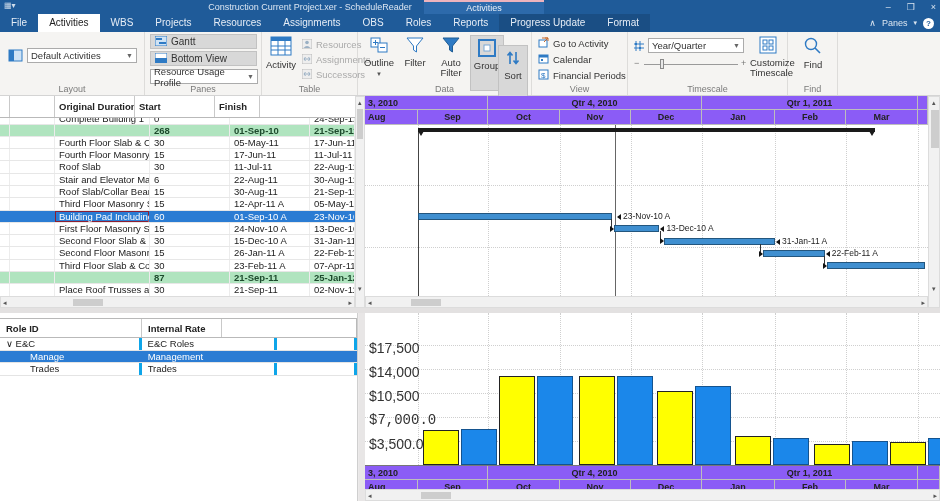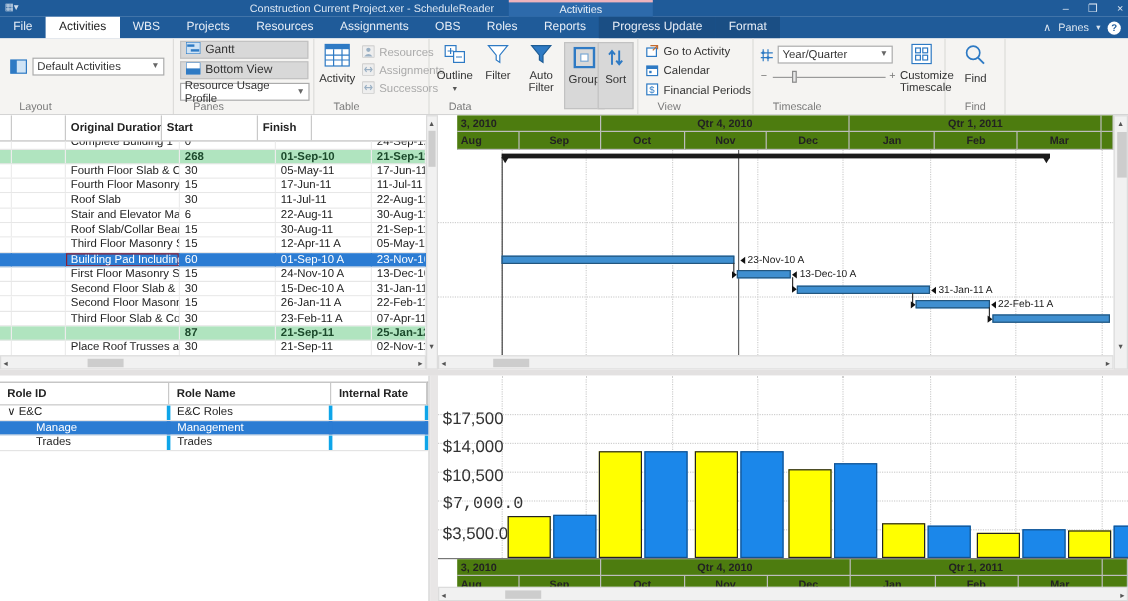--- a/index.html
+++ b/index.html
@@ -18,21 +18,21 @@
   .tabrow { position:absolute; left:0; top:14px; width:940px; height:18px; background:#1f5b99; display:flex; align-items:stretch; font-size:10px; color:#e6edf6; }
   .tab { padding:0 11px; line-height:18px; white-space:nowrap; }
   .tab.active { background:#ffffff; color:#222; }
   .tab.ctx { background:#1a4e84; }
   .tabrow-right { position:absolute; right:6px; top:14px; height:18px; display:flex; gap:6px; align-items:center; color:#dbe5f0; font-size:9px; }
   .help-circle { width:11px; height:11px; border-radius:50%; background:#fff; color:#1f5b99; font-size:8px; font-weight:bold; text-align:center; line-height:11px; }
 
   
   .ribbon { position:absolute; left:0; top:32px; width:940px; height:64px; background:#f5f4f2; border-bottom:1px solid #d4d4d4; font-size:10px; color:#333; }
   .grp { position:absolute; top:0; height:63px; border-right:1px solid #dddcda; }
-  .grp-label { position:absolute; bottom:1px; left:16px; right:0; text-align:left; font-size:9px; color:#7a7a7a; }
+  .grp-label { position:absolute; bottom:1px; left:0; right:0; text-align:center; font-size:9px; color:#7a7a7a; }
   .combo { height:15px; background:#fff; border:1px solid #ababab; font-size:9.5px; color:#333; display:flex; align-items:center; padding:0 3px; position:relative; }
   .combo .arr { position:absolute; right:3px; color:#666; font-size:7px; }
   .panebtn { display:flex; align-items:center; gap:4px; height:15px; padding:0 4px; }
   .panebtn.on { background:#d8d8d8; border:1px solid #c2c2c2; }
   .bigbtn { position:absolute; width:34px; text-align:center; font-size:9.5px; color:#333; line-height:10px; }
   .bigbtn .bicon { display:block; margin:0 auto 2px auto; }
   .bigbtn.on { background:#d8d8d8; border:1px solid #c2c2c2; }
   .smallbtn { display:flex; align-items:center; gap:4px; height:13px; font-size:9.5px; color:#333; white-space:nowrap; }
   .smallbtn.dis { color:#aaa; }
   .ic { display:inline-block; }
@@ -55,21 +55,21 @@
   .arow.sel .c { border-right-color:#2b7cd3; }
   .arow.sel .c.name { box-shadow:inset 0 0 0 1px #8a1f33; }
   .clip-top { height:6.5px; } .clip-top .c { margin-top:-5px; }
 
   
   .sb { position:absolute; background:#f1f1f1; border:1px solid #dcdcdc; font-size:7px; color:#555; }
   .sb .thumb { position:absolute; background:#cdcdcd; }
   .sb .a { position:absolute; text-align:center; }
 
   
-  .ts-row { display:flex; background:#4d7c0f; font-size:9px; color:#222;margin-left:16px; }
+  .ts-row { display:flex; background:#8b5cf6; font-size:9px; color:#222; }
   .ts-cell { border-right:1px solid #bdbdbd; border-bottom:1px solid #bdbdbd; overflow:hidden; white-space:nowrap; text-align:center; font-weight:bold; }
   .ts-cell.left { text-align:left; padding-left:3px; }
   .canvas { position:absolute; background:#fff; overflow:hidden; }
   .vgrid { position:absolute; top:0; bottom:0; width:0; border-left:1px dotted #cfcfcf; }
   .hgrid { position:absolute; left:0; right:0; height:0; border-top:1px dotted #cfcfcf; }
   .gbar { position:absolute; height:7px; background:#3f8fd0; border:1px solid #23567e; }
   .gsum { position:absolute; height:4px; background:#1a1a1a; }
   .gcap { position:absolute; width:0; height:0; border-left:3px solid transparent; border-right:3px solid transparent; border-top:5px solid #1a1a1a; }
   .glabel { position:absolute; font-size:8.5px; color:#222; white-space:nowrap; line-height:9px; }
   .vline { position:absolute; width:1px; background:#444; }
@@ -226,21 +226,21 @@
             </svg></span>
         <span>Auto Filter</span>
       </div>
       <div class="bigbtn on" style="left:112px;top:3px;height:56px;">
         <span class="bicon" style="margin-top:3px;"><svg width="20" height="18">
               <rect x="2" y="1" width="16" height="16" fill="none" stroke="#2e7ac4" stroke-width="2"></rect>
               <rect x="7" y="6" width="6" height="6" fill="#fff" stroke="#7aa8d4"></rect>
             </svg></span>
         <span>Group</span>
       </div>
-      <div class="bigbtn on" style="left:140px;top:3px;height:56px;width:30px;">
+      <div class="bigbtn on" style="left:140px;top:13px;height:56px;width:30px;">
         <span class="bicon" style="margin-top:3px;"><svg width="18" height="18">
               <path d="M6 15 V4 M3.5 6.5 L6 3.5 l2.5 3" stroke="#2e7ac4" stroke-width="1.6" fill="none"></path>
               <path d="M12 3 v11 M9.5 11.5 L12 14.5 l2.5 -3" stroke="#2e7ac4" stroke-width="1.6" fill="none"></path>
             </svg></span>
         <span>Sort</span>
       </div>
       <div class="grp-label">Data</div>
     </div>
 
     <div class="grp" style="left:532px;width:96px;">
@@ -527,21 +527,20 @@
       <div class="thumb" style="left:2px;top:13px;width:8px;height:38px;"></div>
       <span class="a" style="left:3px;bottom:14px;">▾</span>
     </div>
 
     <div style="position:absolute;left:0;top:212px;width:940px;height:5px;background:#e3e1e1;"></div>
 
     <div class="pane" style="left:0;top:217px;width:358px;height:188px;border-right:1px solid #cfcfcf;">
       <div style="height:5px;"></div>
       <div class="role-hdr">
           <div class="hc" style="width: 142px;">Role ID</div>
-          <div class="hc" style="width: 136px;">Role Name</div>
           <div class="hc" style="width: 80px;">Internal Rate</div>
         </div>
       <div>
           <div class="rrow">
             <div class="c" style="width: 142px; padding-left: 6px;">∨ E&amp;C</div>
             <div class="c" style="width: 136px;">E&amp;C Roles</div>
             <div class="c" style="width: 80px;"></div>
           </div>
           <div class="rrow sel">
             <div class="c" style="width: 142px; padding-left: 30px;">Manage</div>

